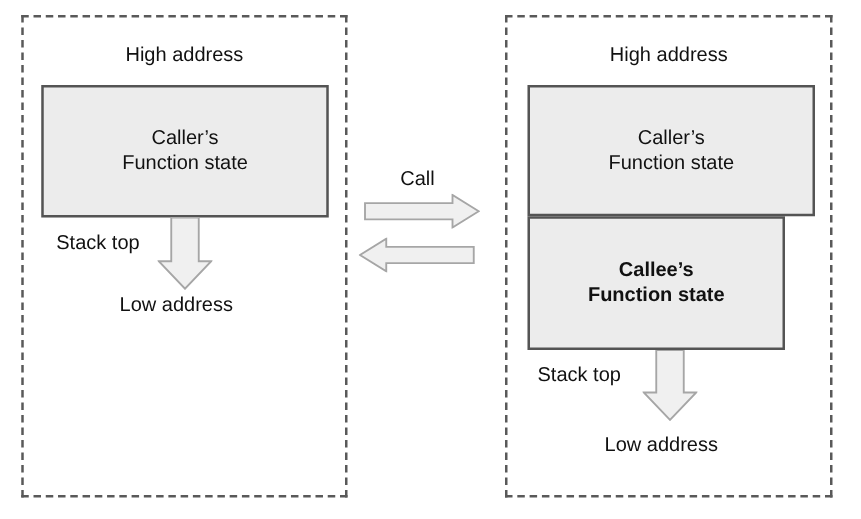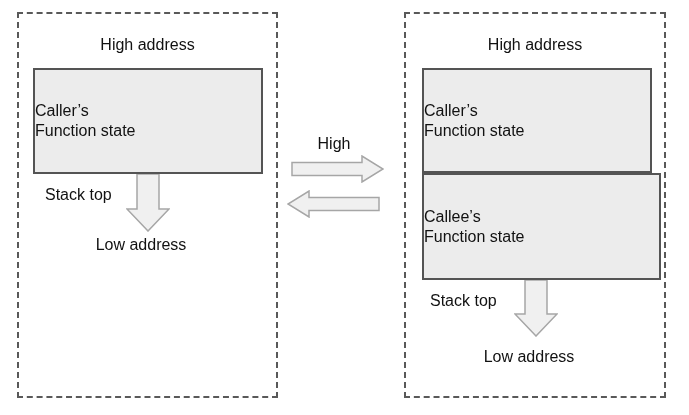--- a/index.html
+++ b/index.html
@@ -42,36 +42,36 @@
     color: var(--text);
   }
   .centered { text-align: center; }
 
   .state-box {
     position: absolute;
     background: var(--box-fill);
     border: 2px solid var(--box-border);
     display: flex;
     flex-direction: column;
-    align-items: flex-start;
+    align-items: center;
     justify-content: center;
     text-align: center;
     line-height: 20px;
   }
   
   .panel-left .high-label   { top: 22px; left: 0; width: 257px; }
   .panel-left .caller-box   { left: 14px; top: 54px; width: 230px; height: 106px; }
   .panel-left .stack-top    { left: 26px; top: 172px; }
   .panel-left .down-arrow   { position: absolute; left: 107px; top: 160px; }
   .panel-left .low-label    { top: 222px; left: 0; width: 244px; }
 
   
   .panel-right .high-label  { top: 22px; left: 0; width: 258px; }
   .panel-right .caller-box  { left: 16px; top: 54px; width: 230px; height: 105px; }
-  .panel-right .callee-box  { left: 16px; top: 159px; width: 239px; height: 107px; }
+  .panel-right .callee-box  { left: 16px; top: 159px; width: 206px; height: 107px; font-weight: bold; }
   .panel-right .stack-top   { left: 24px; top: 278px; }
   .panel-right .down-arrow  { position: absolute; left: 108px; top: 266px; }
   .panel-right .low-label   { top: 334px; left: 0; width: 246px; }
 
   
   .call-label   { left: 289px; top: 135px; width: 90px; }
   .call-arrow   { position: absolute; left: 291px; top: 155px; }
   .return-arrow { position: absolute; left: 287px; top: 190px; }
   .return-label { left: 289px; top: 222px; width: 90px; }
 
@@ -97,21 +97,21 @@
 
     <div class="label stack-top">Stack top</div>
 
     <svg class="down-arrow arrow" width="44" height="58" viewBox="0 0 44 58">
       <polygon points="11,0 33,0 33,35 43,35 22,57 1,35 11,35"></polygon>
     </svg>
 
     <div class="label centered low-label">Low address</div>
   </div>
 
-  <div class="label centered call-label">High</div>
+  <div class="label centered call-label">Call</div>
 
   <svg class="call-arrow arrow" width="93" height="28" viewBox="0 0 93 28">
     <polygon points="1,7.5 71,7.5 71,1 92,14 71,27 71,20.5 1,20.5"></polygon>
   </svg>
 
   <svg class="return-arrow arrow" width="93" height="28" viewBox="0 0 93 28">
     <polygon points="92,7.5 22,7.5 22,1 1,14 22,27 22,20.5 92,20.5"></polygon>
   </svg>
 
 

